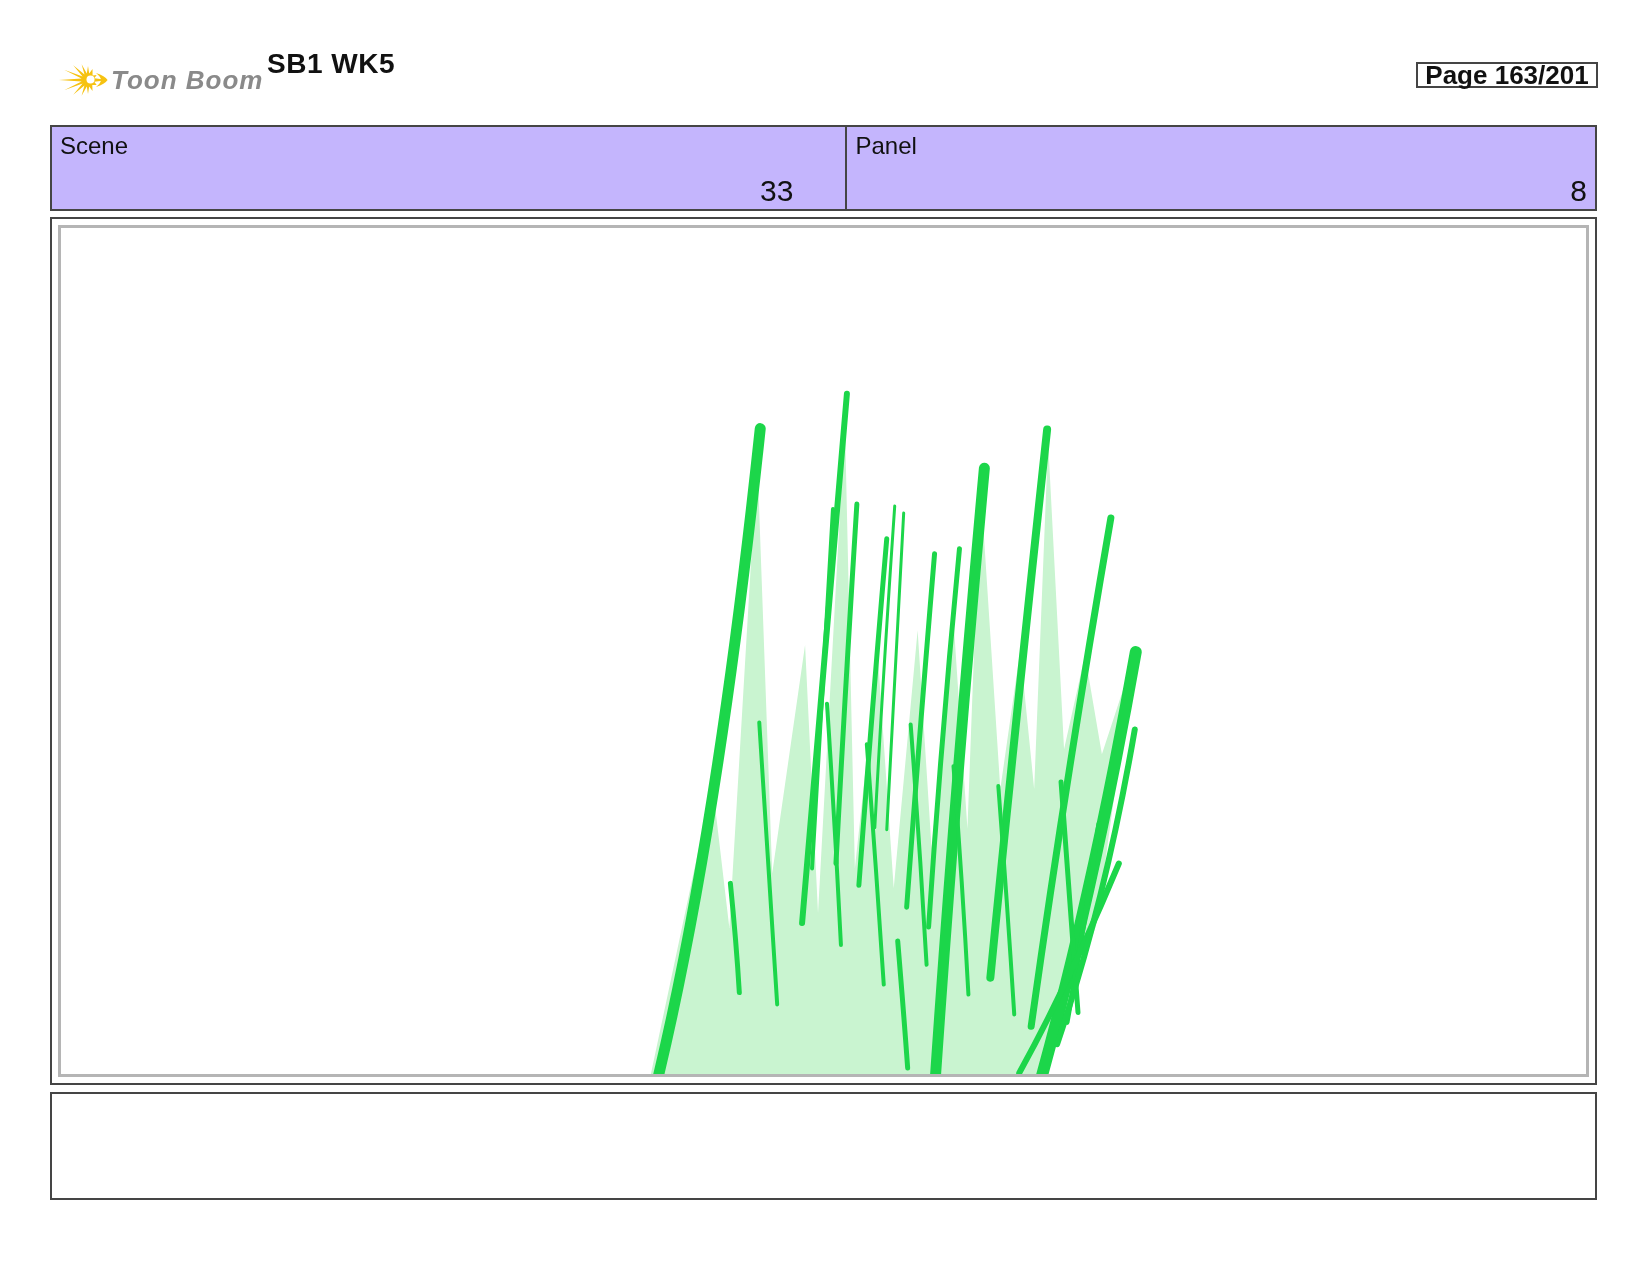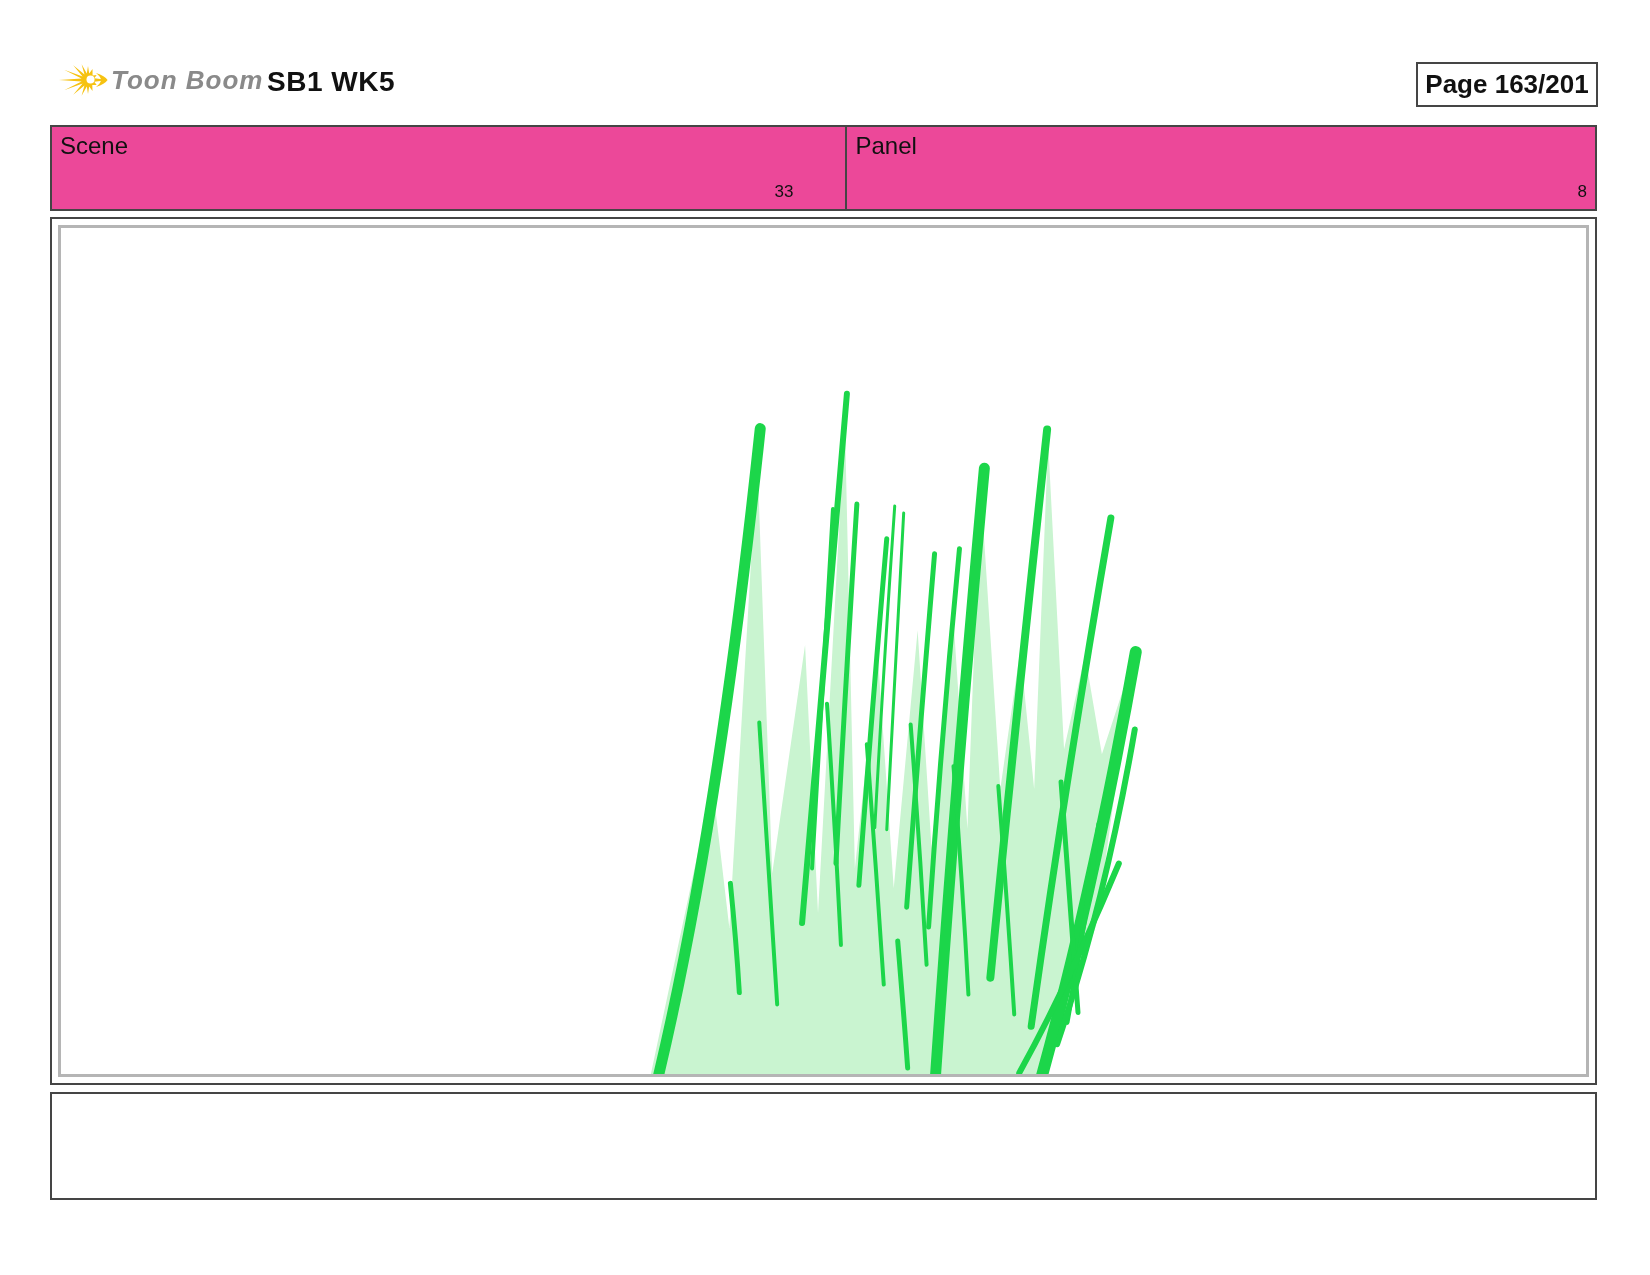--- a/index.html
+++ b/index.html
@@ -14,32 +14,32 @@
   *{box-sizing:border-box;margin:0;padding:0;}
   html,body{background:#ffffff;}
   body{font-family:"Liberation Sans",sans-serif;color:var(--text-black);}
   .page{position:relative;width:1650px;height:1275px;background:#ffffff;overflow:hidden;}
 
   
   .brand{position:absolute;left:55px;top:56px;display:flex;align-items:center;height:48px;}
   .brand svg{display:block;}
   .brand-text{font-size:26px;font-weight:bold;font-style:italic;
               color:var(--logo-text-gray);letter-spacing:1px;}
-  .title{position:absolute;left:267px;top:66px;font-size:28px;font-weight:bold;letter-spacing:0.5px;}
-  .page-box{position:absolute;left:1416px;top:62px;width:182px;height:45px;
+  .title{position:absolute;left:267px;top:48px;font-size:28px;font-weight:bold;letter-spacing:0.5px;}
+  .page-box{position:absolute;left:1416px;top:62px;width:182px;height:26px;
             border:2px solid var(--border-dark);display:flex;align-items:center;justify-content:center;
             font-size:26px;font-weight:bold;background:#fff;}
 
   
   .info-row{position:absolute;left:50px;top:125px;width:1547px;height:86px;
-            border:2px solid var(--border-dark);display:flex;background:#ec4899;}
+            border:2px solid var(--border-dark);display:flex;background:#c4b5fd;}
   .cell{position:relative;flex:1 1 50%;}
   .cell + .cell{border-left:2px solid var(--border-dark);margin-left:44px;}
   .cell-label{position:absolute;left:8px;top:5px;font-size:24px;}
-  .cell-value{position:absolute;right:8px;bottom:7px;font-size:17px;}
+  .cell-value{position:absolute;right:8px;bottom:1px;font-size:30px;}
 
   
   .panel-frame{position:absolute;left:50px;top:217px;width:1547px;height:868px;
                border:2px solid var(--border-dark);background:#fff;}
   .panel-inner{position:absolute;left:6px;top:6px;right:6px;bottom:6px;
                border:3px solid var(--border-gray);background:#fff;overflow:hidden;}
   .panel-inner svg{display:block;width:100%;height:100%;}
   .bladefill{fill:var(--fill-green);stroke:none;}
   .blade{fill:none;stroke:var(--blade-green);stroke-linecap:round;}
 

